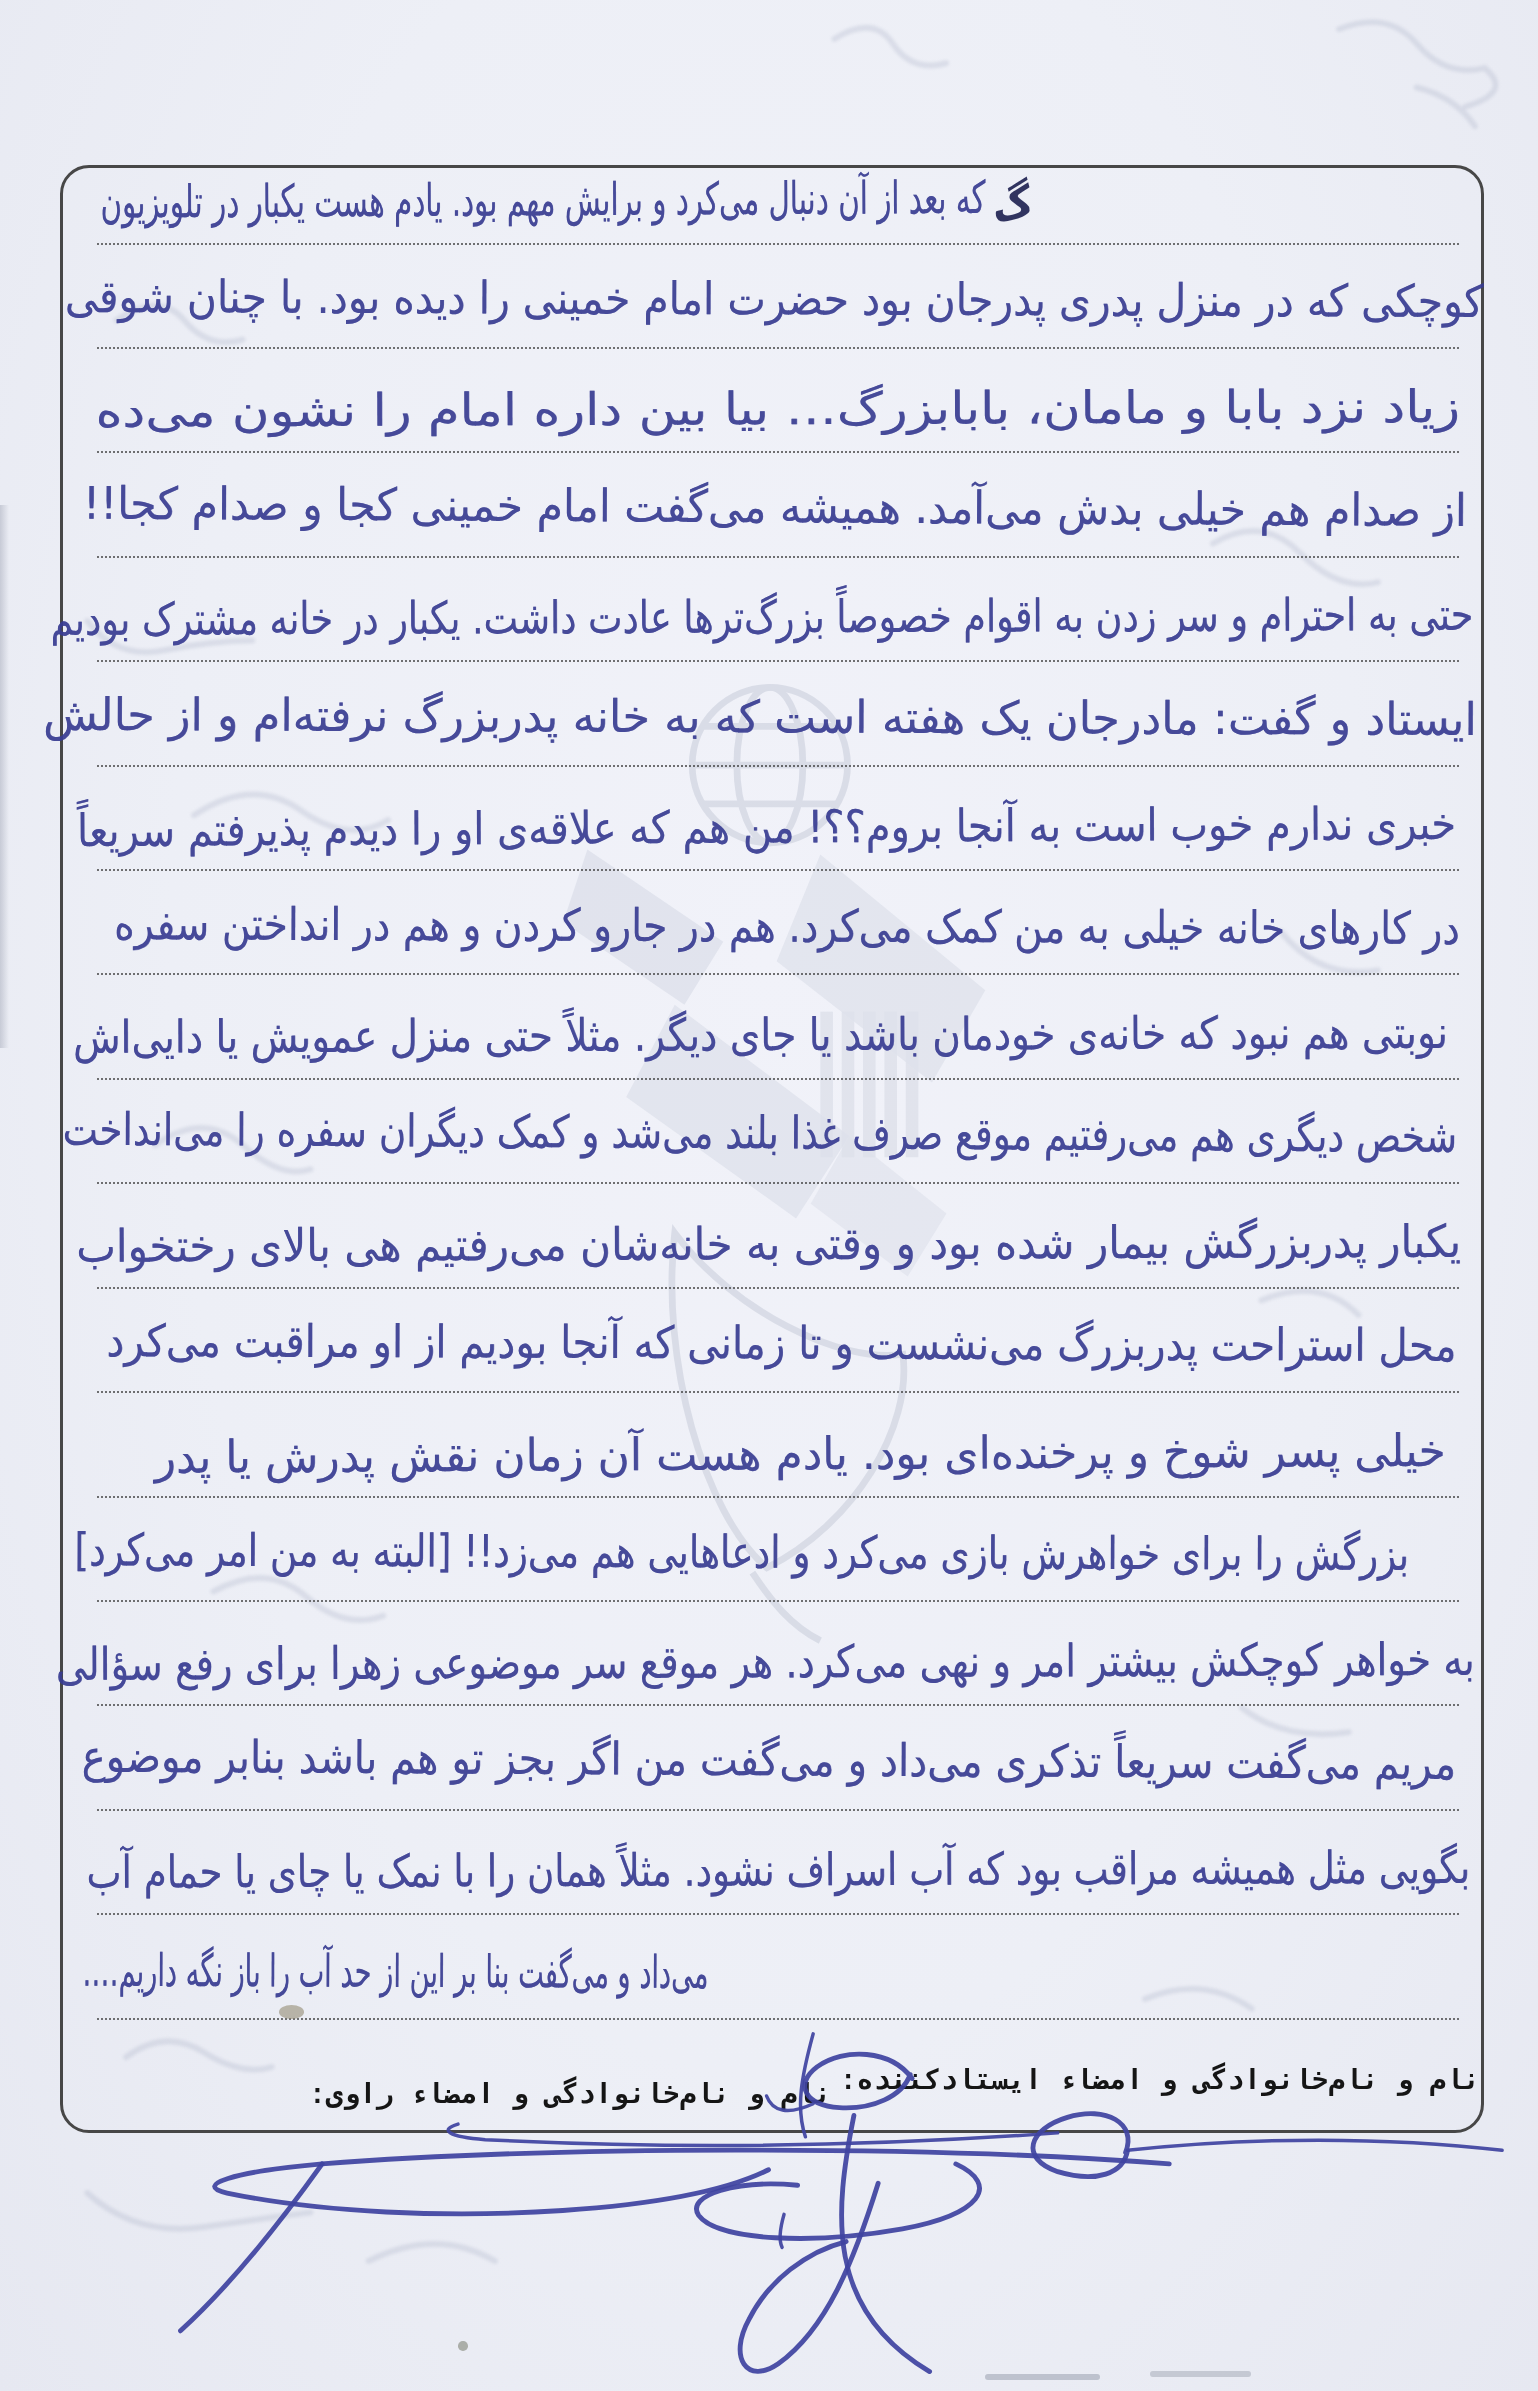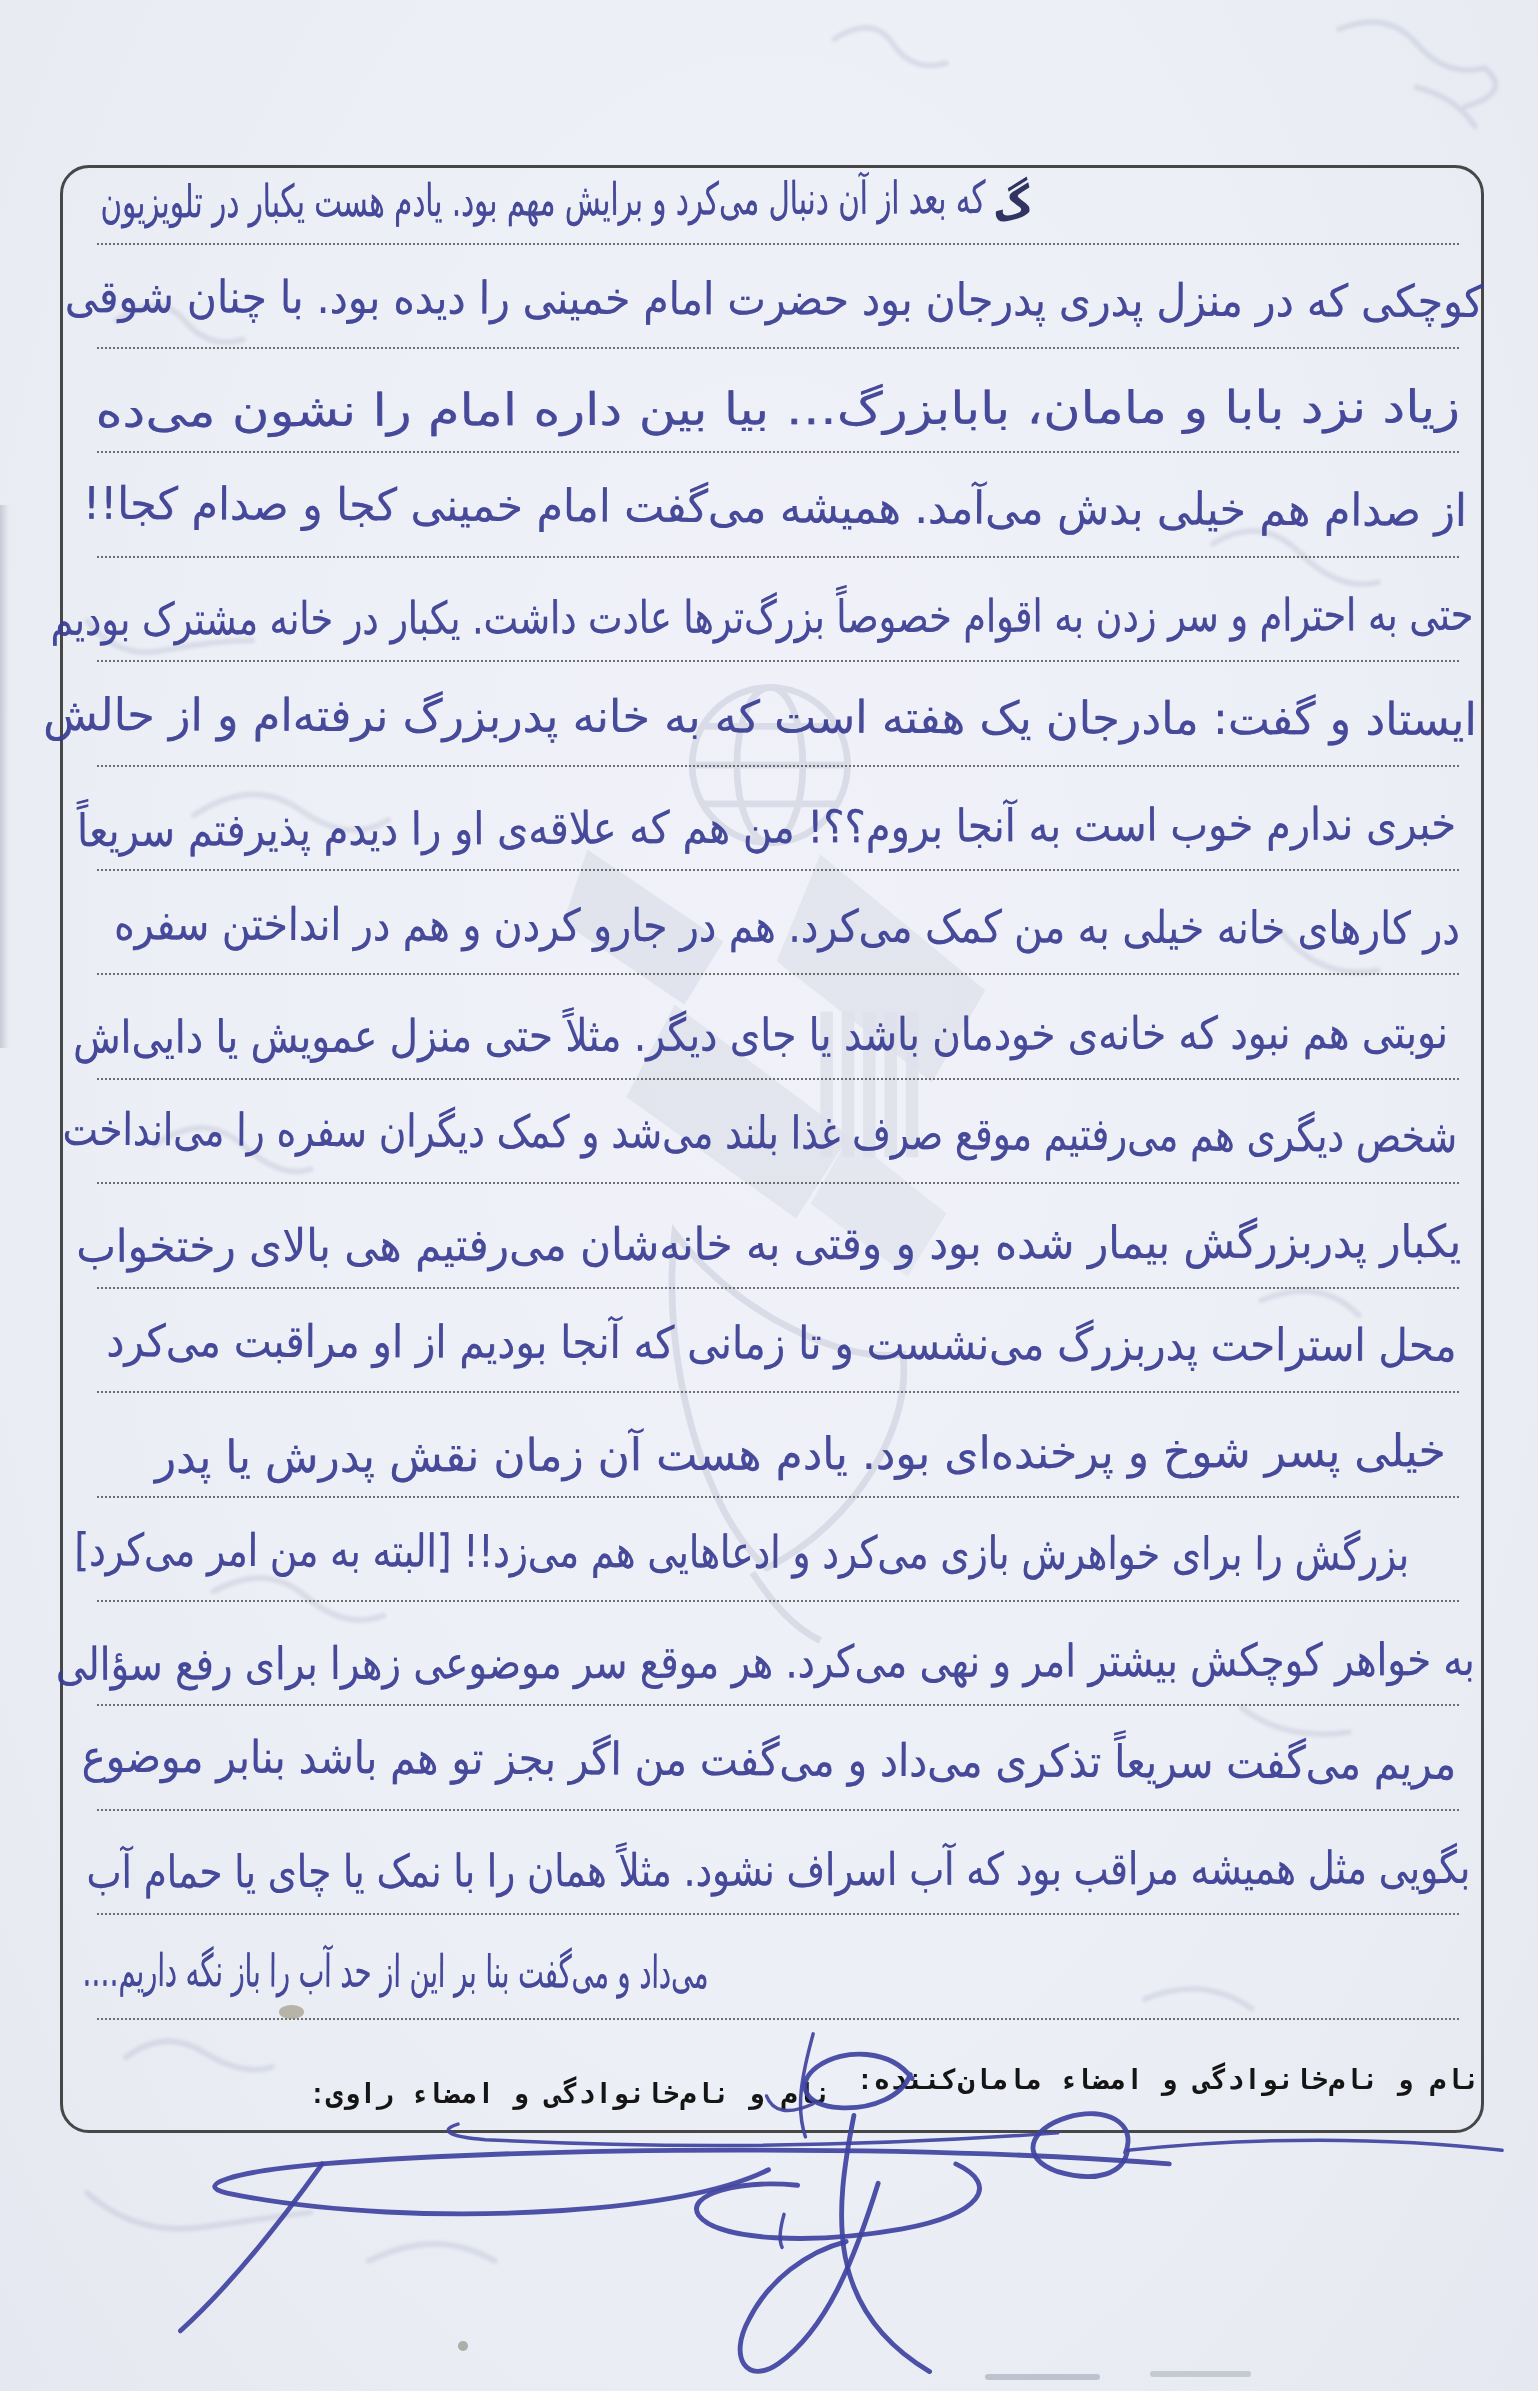--- a/index.html
+++ b/index.html
@@ -137,21 +137,21 @@
       <div class="dotline" style="top: 1704px;"></div>
       <div class="hw-line" style="top: 1633px; right: 63px; transform: rotate(-0.2deg) scaleX(0.857);">به خواهر کوچکش بیشتر امر و نهی می‌کرد. هر موقع سر موضوعی زهرا برای رفع سؤالی</div>
       <div class="dotline" style="top: 1809px;"></div>
       <div class="hw-line" style="top: 1737px; right: 82px; transform: rotate(0.3deg) scaleX(0.899);">مریم می‌گفت سریعاً تذکری می‌داد و می‌گفت من اگر بجز تو هم باشد بنابر موضوع</div>
       <div class="dotline" style="top: 1913px;"></div>
       <div class="hw-line" style="top: 1841px; right: 68px; transform: rotate(-0.2deg) scaleX(0.826);">بگویی مثل همیشه مراقب بود که آب اسراف نشود. مثلاً همان را با نمک یا چای یا حمام آب</div>
       <div class="dotline" style="top: 2018px;"></div>
       <div class="hw-line" style="top: 1946px; right: 830px; transform: rotate(0.2deg) scaleX(0.605);">می‌داد و می‌گفت بنا بر این از حد آب را باز نگه داریم….</div>
     </div>
 
-  <div class="print-label" style="right:58px;top:2063px;">نام و نام‌خانوادگی و امضاء مامان‌کننده:</div>
+  <div class="print-label" style="right:58px;top:2063px;">نام و نام‌خانوادگی و امضاء ایستاد‌کننده:</div>
   <div class="print-label" style="left:309px;top:2077px;">نام و نام‌خانوادگی و امضاء راوی:</div>
 
   <svg class="sig" width="1538" height="2392" viewBox="0 0 1585 2465">
 
     <g>
       <path class="thin" d="M 838 2096 C 826 2140 820 2172 830 2202"></path>
       <path class="thin" d="M 1090 2198 C 900 2212 700 2215 500 2205 C 462 2202 452 2195 472 2189"></path>
     </g>
 
     <g>

